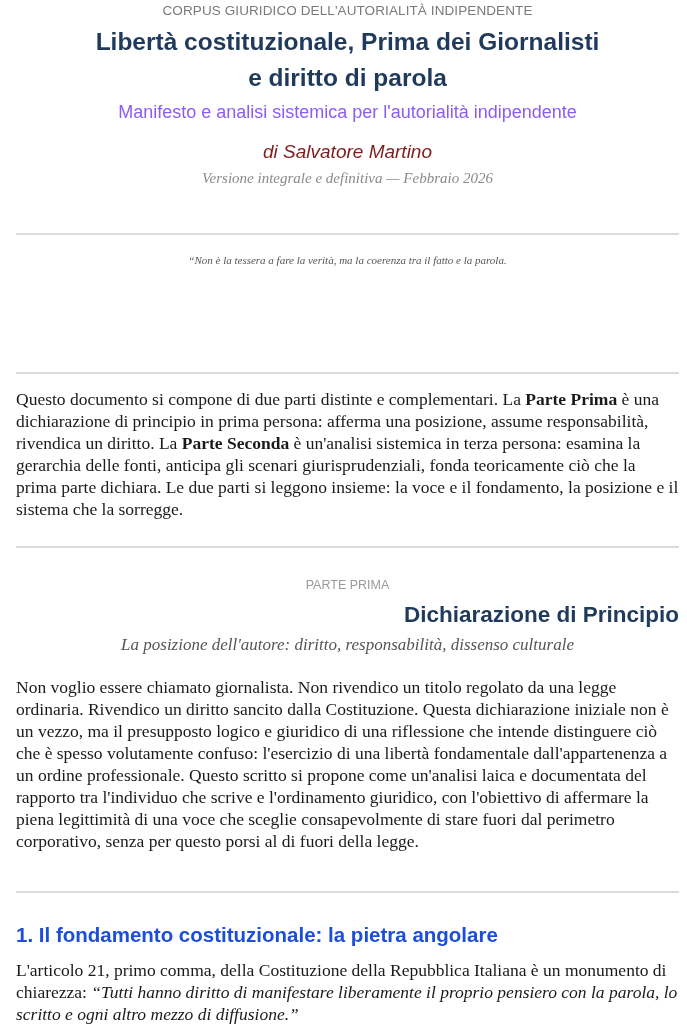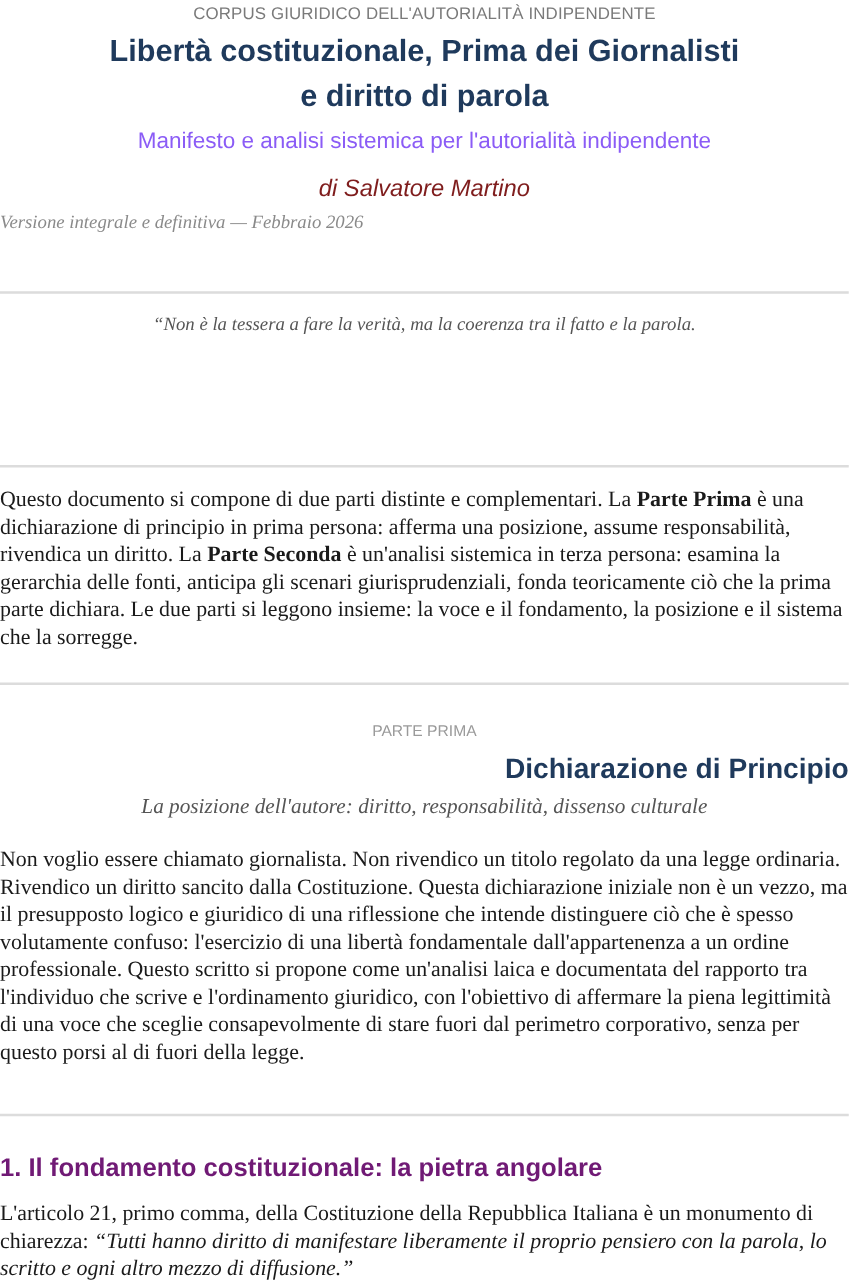--- a/index.html
+++ b/index.html
@@ -49,39 +49,39 @@
     .author {
       text-align: center;
       font-family: Liberation Sans, sans-serif;
       font-style: italic;
       font-size: 19px;
       line-height: 24px;
       color: #7f1d1d;
       margin: 16px 0 0 0;
     }
     .version {
-      text-align: left;
+      text-align: center;
       font-family: "Liberation Serif", serif;
       font-style: italic;
       font-size: 15px;
       line-height: 20px;
       color: #8a8a8a;
       margin: 4px 0 0 0;
     }
     .divider {
       border: 0;
       border-top: 2px solid #dcdcdc;
       margin: 0;
       height: 0;
     }
     .epigraph {
       text-align: center;
       font-family: "Liberation Serif", serif;
       font-style: italic;
-      font-size: 15px;
+      font-size: 11px;
       line-height: 20px;
       color: #555555;
       margin: 0 auto;
       width: 460px;
     }
     .epigraph p { margin: 0; }
     .epigraph p + p { margin-top: 4px; }
     .body-text {
       font-family: "Liberation Serif", serif;
       font-size: 17.5px;
@@ -113,25 +113,25 @@
       font-style: italic;
       font-size: 17px;
       color: #555555;
       margin: 6px 0 0 0;
       line-height: 20px;
     }
     .section-heading {
       font-family: "Liberation Sans", sans-serif;
       font-weight: bold;
       font-size: 20.5px;
-      color: #701a75;
+      color: #1d4ed8;
       margin: 0;
       line-height: 26px;
     }
-    .abs { position: absolute; left: 0; right: 8px; }
+    .abs { position: absolute; left: 16px; right: 8px; }
   </style>
 </head>
 <body>
 
 <div class="page">
 
   <div class="abs" style="top:0;">
     <p class="corpus-label">CORPUS GIURIDICO DELL'AUTORIALITÀ INDIPENDENTE</p>
     <h1 class="doc-title">
       <span>Libertà costituzionale, Prima dei Giornalisti</span><br>

